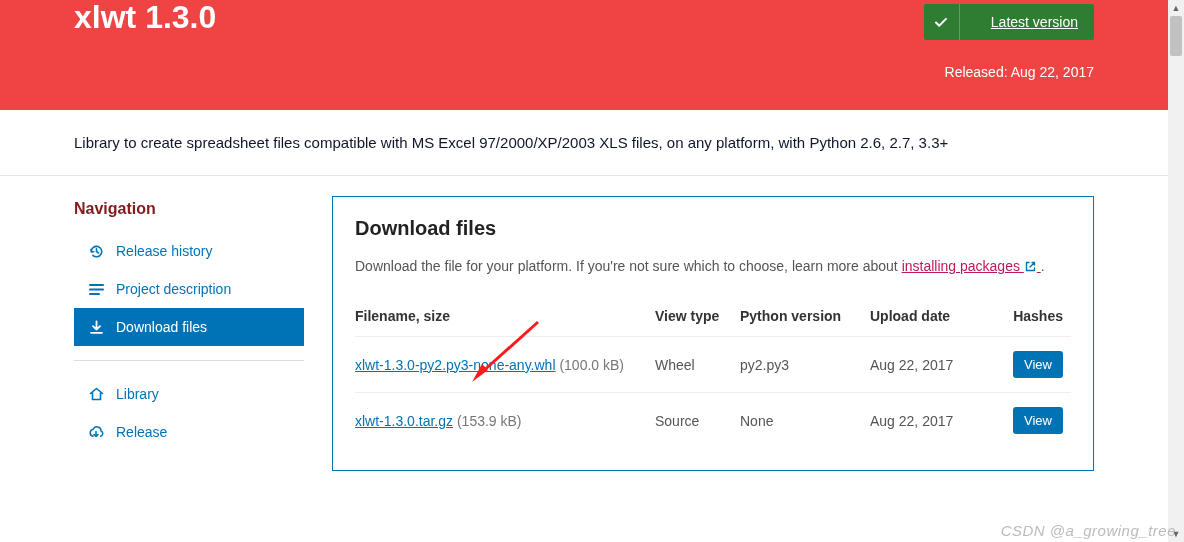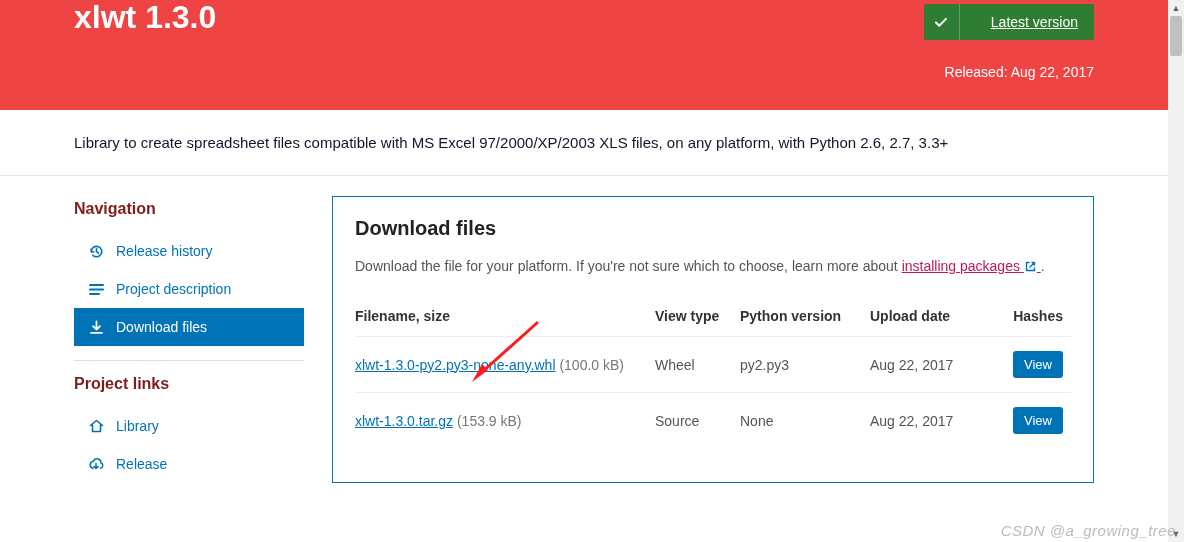--- a/index.html
+++ b/index.html
@@ -112,21 +112,20 @@
           <span class="nav-icon">
             <svg width="15" height="15" viewBox="0 0 15 15">
                 <path d="M7.5 1.5v8M4 6.2l3.5 3.3L11 6.2M2 12.8h11" stroke="#fff" stroke-width="1.8" fill="none" stroke-linecap="round" stroke-linejoin="round"></path>
               </svg>
           </span>
           <span>Download files</span>
         </div>
 
         <div class="side-sep"></div>
 
-        <div class="side-h">Project links</div>
 
         <div class="nav-item">
           <span class="nav-icon">
             <svg width="15" height="14" viewBox="0 0 15 14">
                 <path d="M1.5 6.5 7.5 1.5l6 5M3.5 6v6.5h8V6" stroke="#0073b7" stroke-width="1.6" fill="none" stroke-linecap="round" stroke-linejoin="round"></path>
               </svg>
           </span>
           <span>Library</span>
         </div>
 

